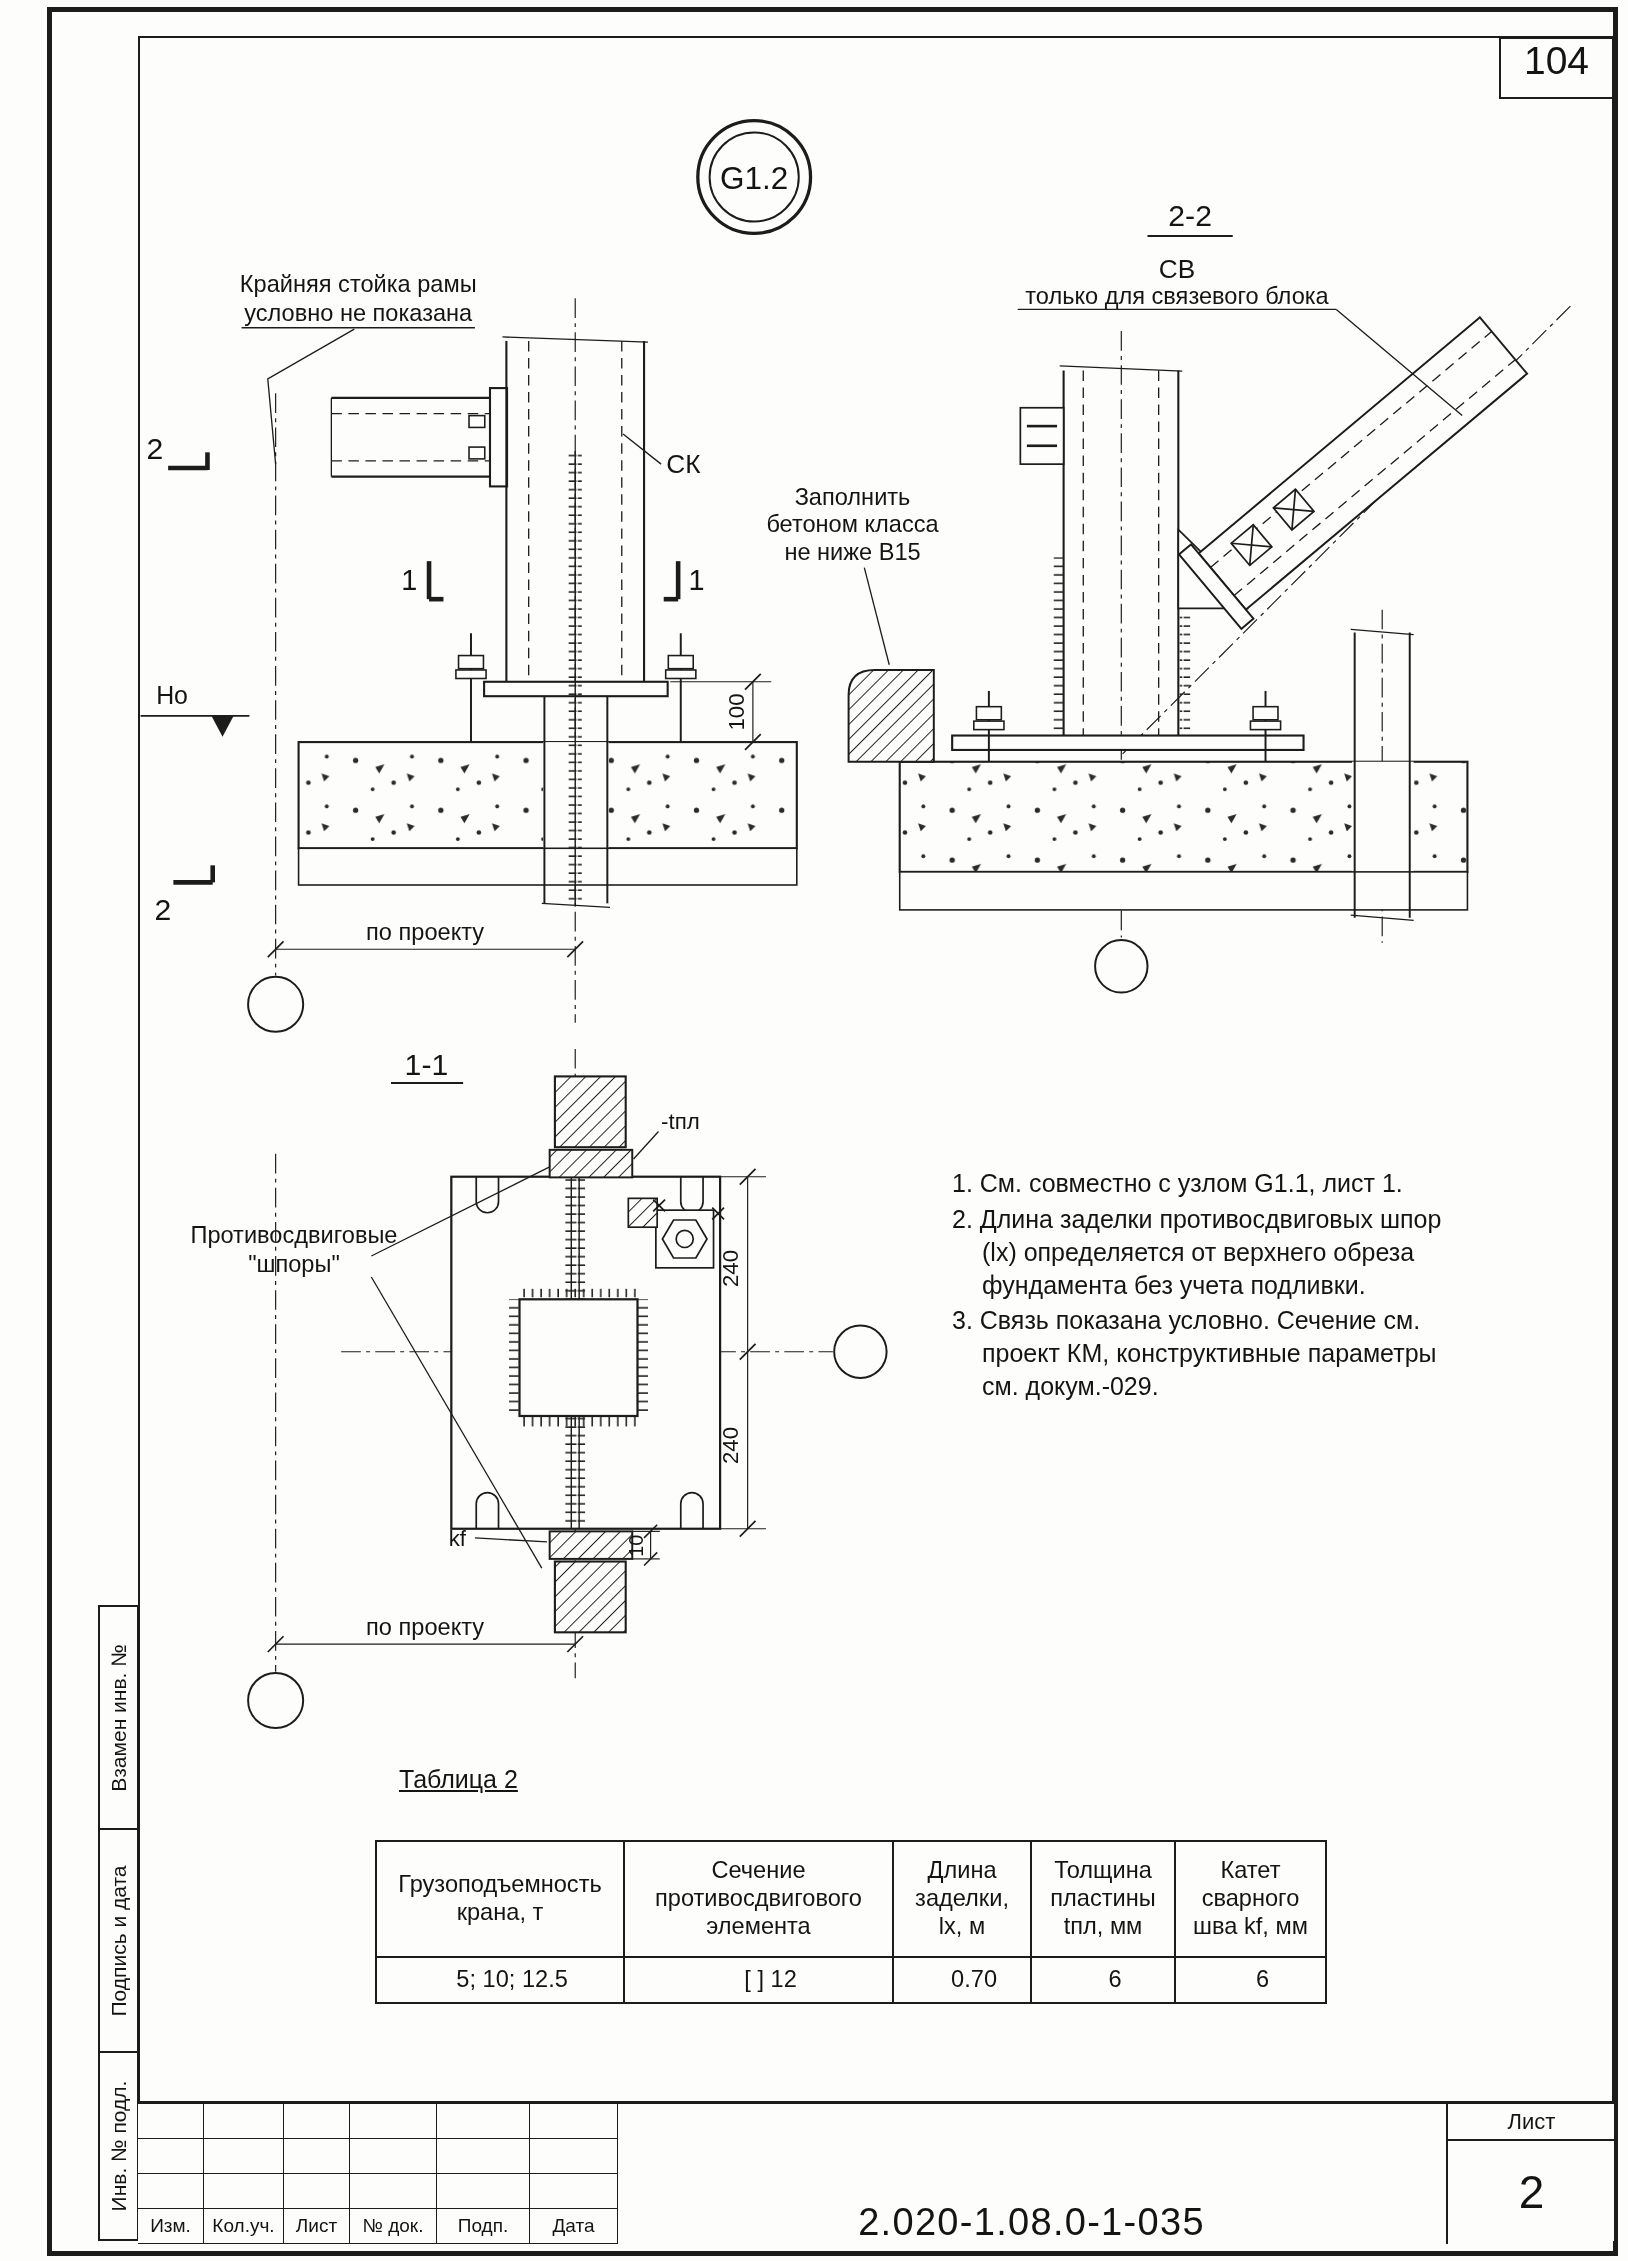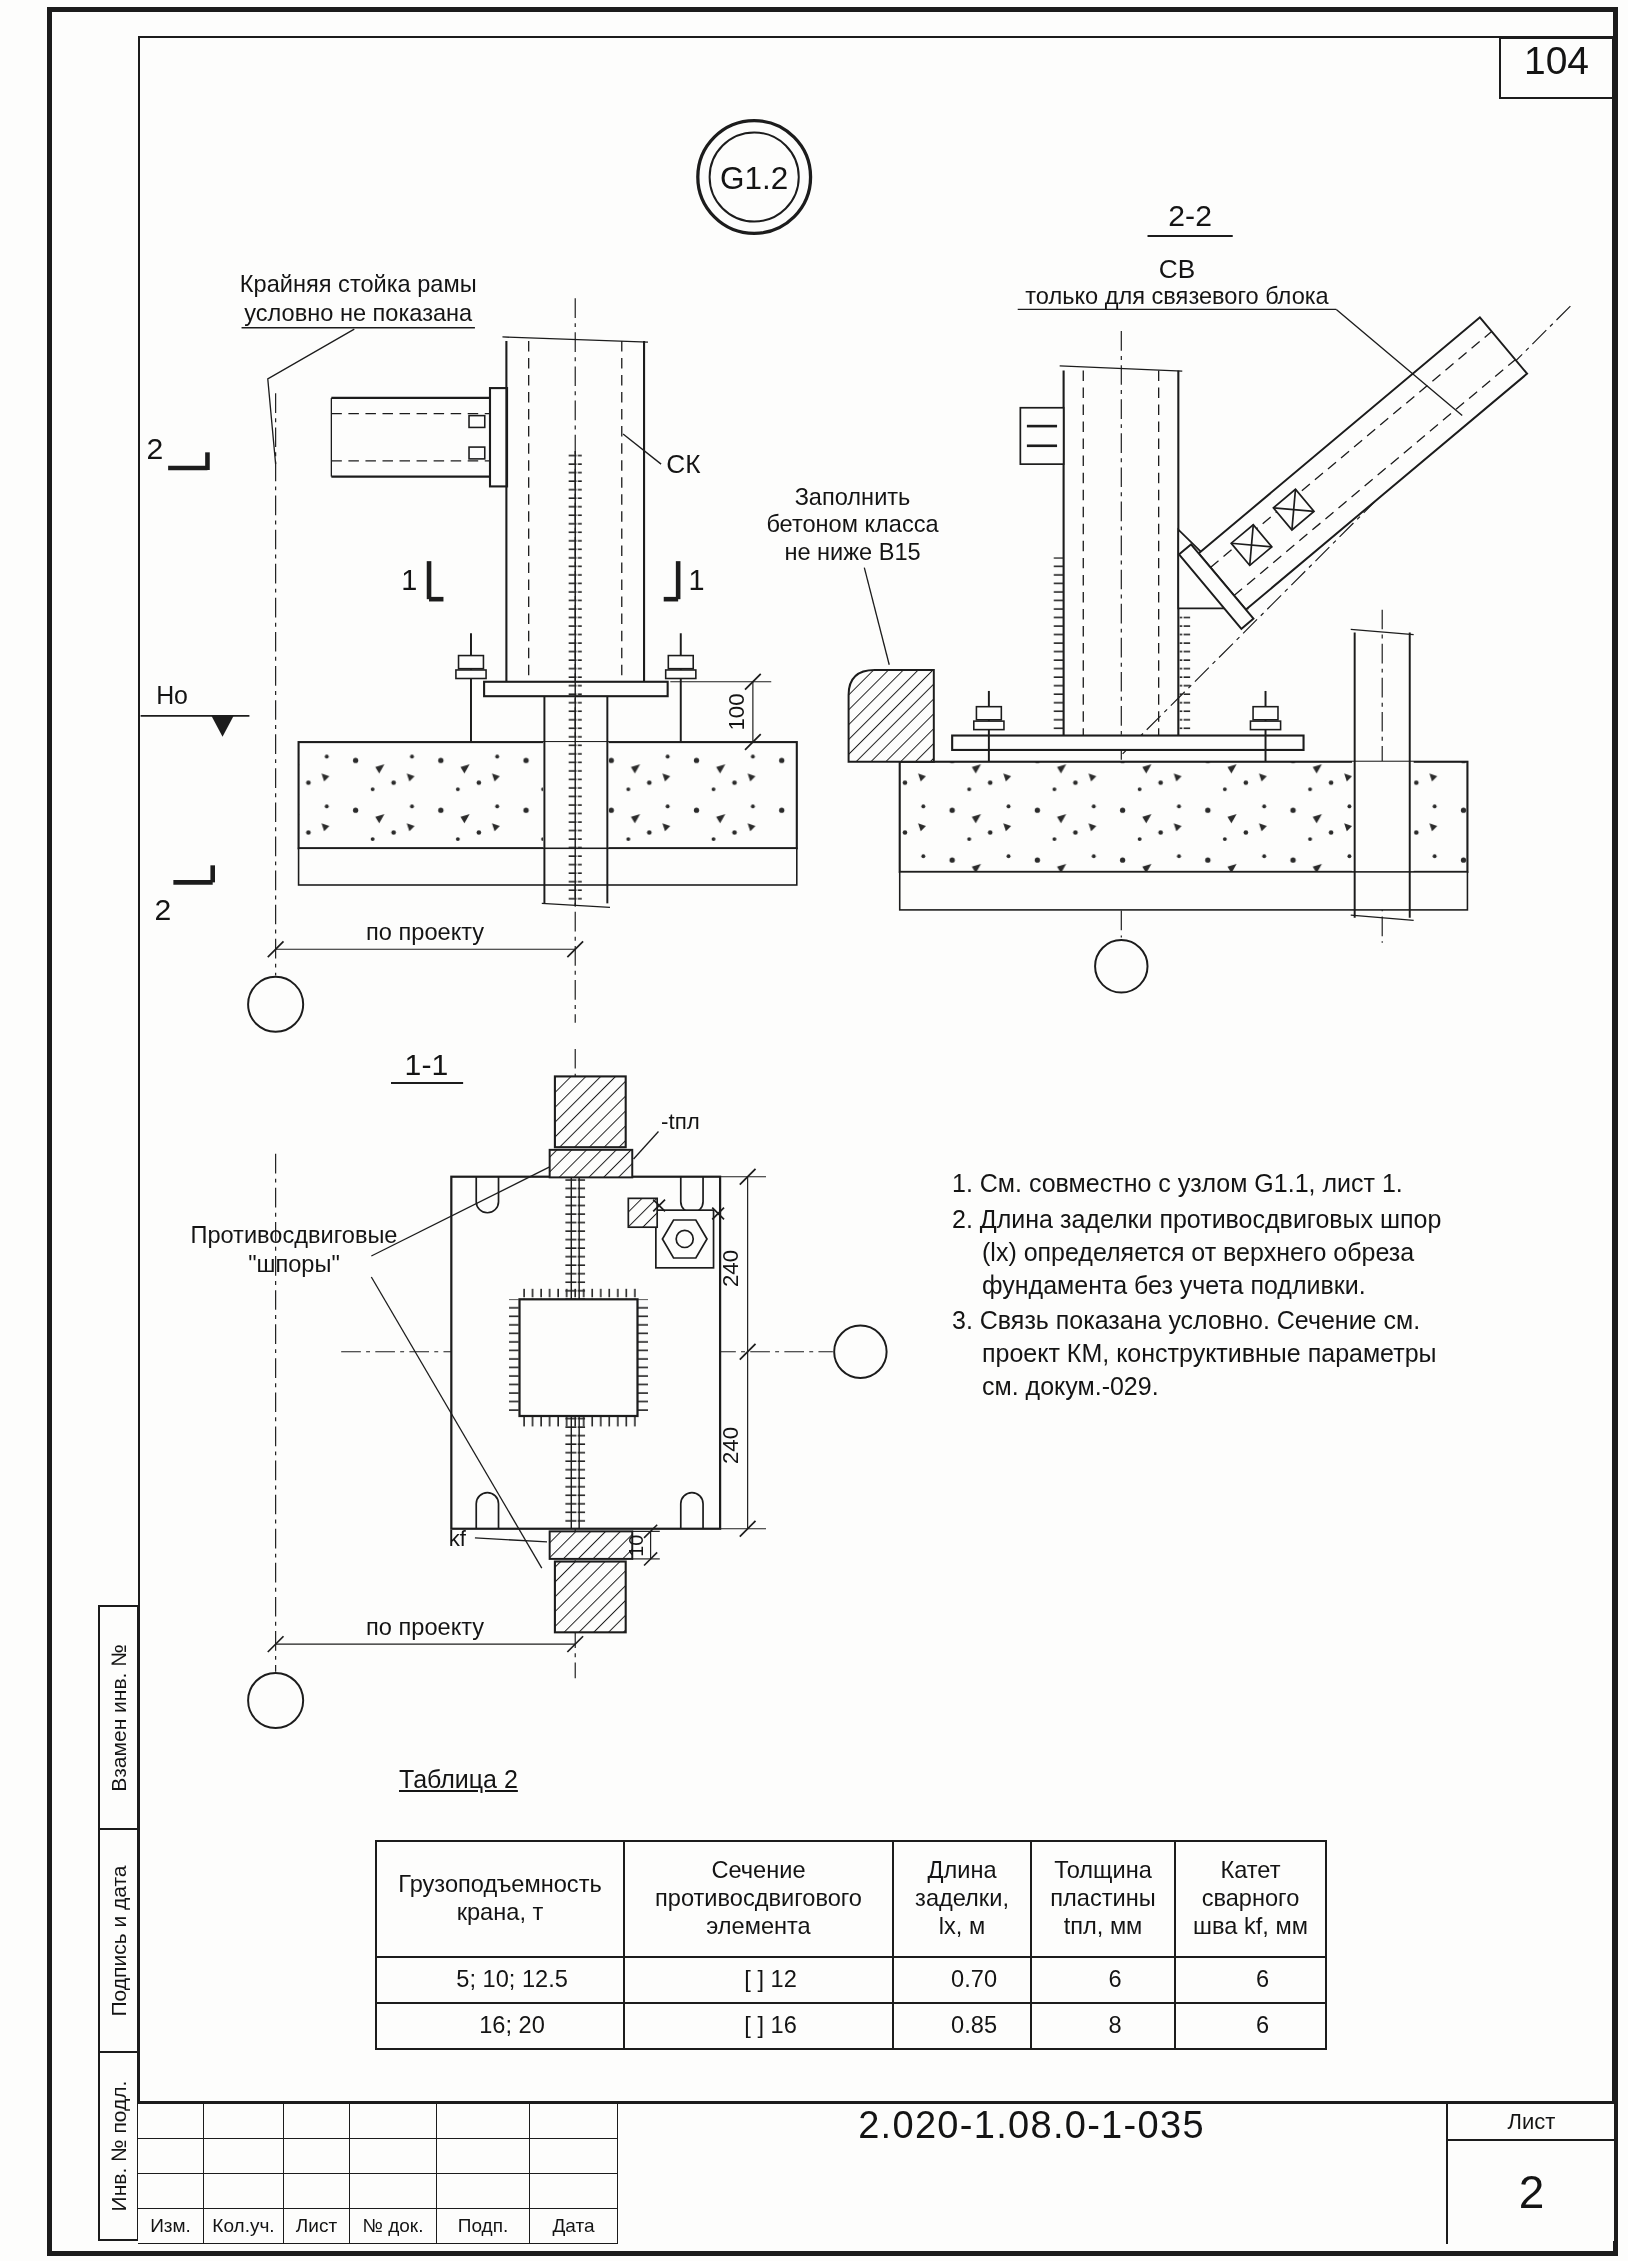--- a/index.html
+++ b/index.html
@@ -31,21 +31,21 @@
   .vbox.last { border-bottom:2px solid #1c1c1c; }
   .vbox span { position:absolute; top:50%; left:50%; transform:translate(-50%,-50%) rotate(-90deg);
     white-space:nowrap; font-size:21px; }
 
   .titleblock { position:absolute; left:138px; top:2101px; width:1476px; height:140px; border-top:3.3px solid #1c1c1c; background:#fdfdfc; }
   .rev-grid { position:absolute; left:0; top:0; width:479px; height:140px;
     display:grid; grid-template-columns:66px 80px 66px 87px 93px 88px; grid-template-rows:35px 35px 35px 35px; }
   .rev-grid .cell { border-right:1.3px solid #1c1c1c; border-bottom:1.3px solid #1c1c1c;
     display:flex; align-items:center; justify-content:center; font-size:19px; }
   .doc-cell { position:absolute; left:479px; top:0; width:831px; height:140px; border-right:2px solid #1c1c1c;
-    display:flex; align-items:flex-start; justify-content:center; font-size:38px; letter-spacing:1.3px; }
+    display:flex; align-items:flex-end; justify-content:center; font-size:38px; letter-spacing:1.3px; }
   .sheet-cell { position:absolute; left:1310px; top:0; width:167px; height:140px; }
   .sheet-label-box { height:37px; border-bottom:2px solid #1c1c1c; display:flex; align-items:center; justify-content:center; font-size:22px; }
   .sheet-num-box { height:102px; display:flex; align-items:center; justify-content:center; font-size:46px; }
 </style>
 </head>
 <body>
 
 <div class="page">
 
   <div class="outer-frame"></div>
@@ -332,27 +332,20 @@
         <td>Толщина пластины tпл, мм</td>
         <td>Катет сварного шва kf, мм</td>
       </tr>
       <tr class="row">
         <td>5; 10; 12.5</td>
         <td>[ ] 12</td>
         <td>0.70</td>
         <td>6</td>
         <td>6</td>
       </tr>
-      <tr class="row">
-        <td>16; 20</td>
-        <td>[ ] 16</td>
-        <td>0.85</td>
-        <td>8</td>
-        <td>6</td>
-      </tr>
     </tbody>
   </table>
 
   <div class="stampcol">
     <div class="vbox" style="height:223px">
       <span>Взамен инв. №</span>
     </div>
     <div class="vbox" style="height:223px">
       <span>Подпись и дата</span>
     </div>

